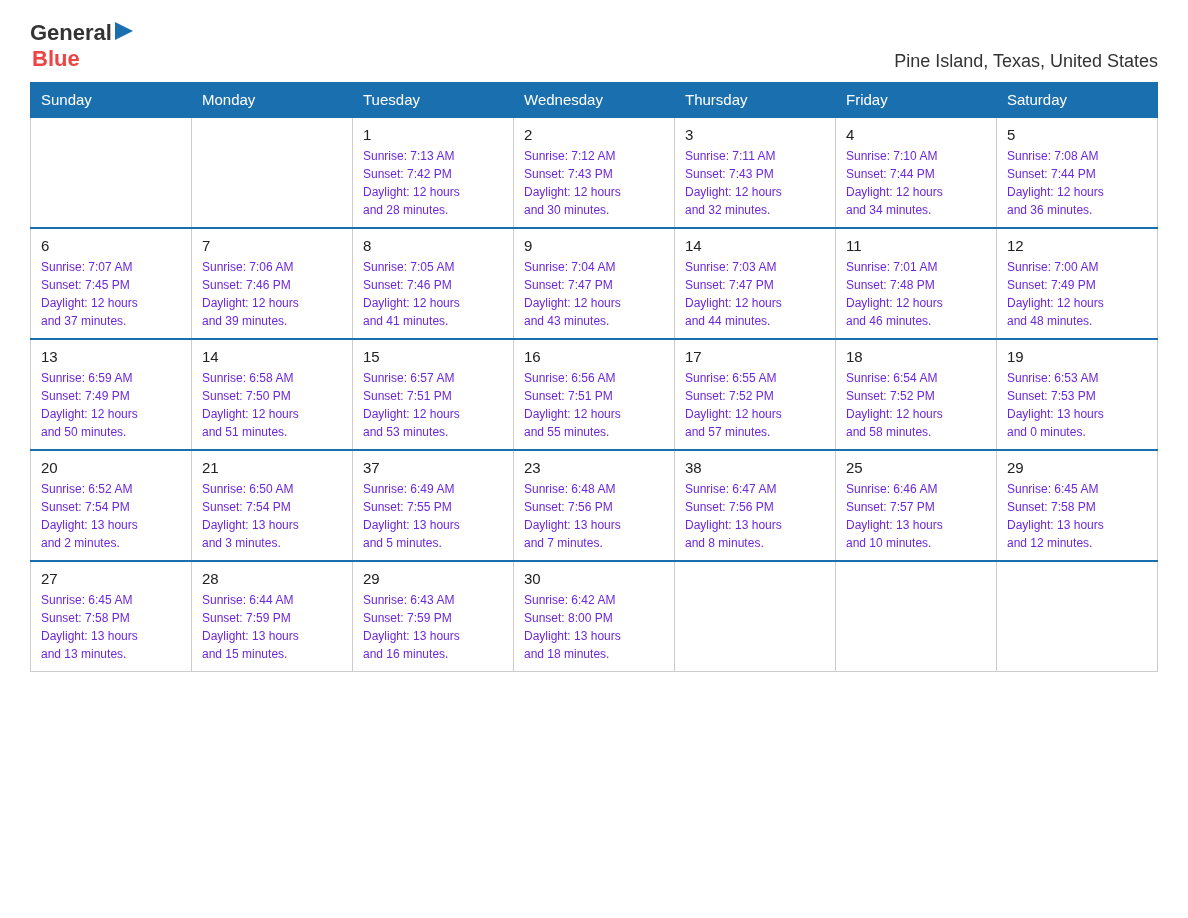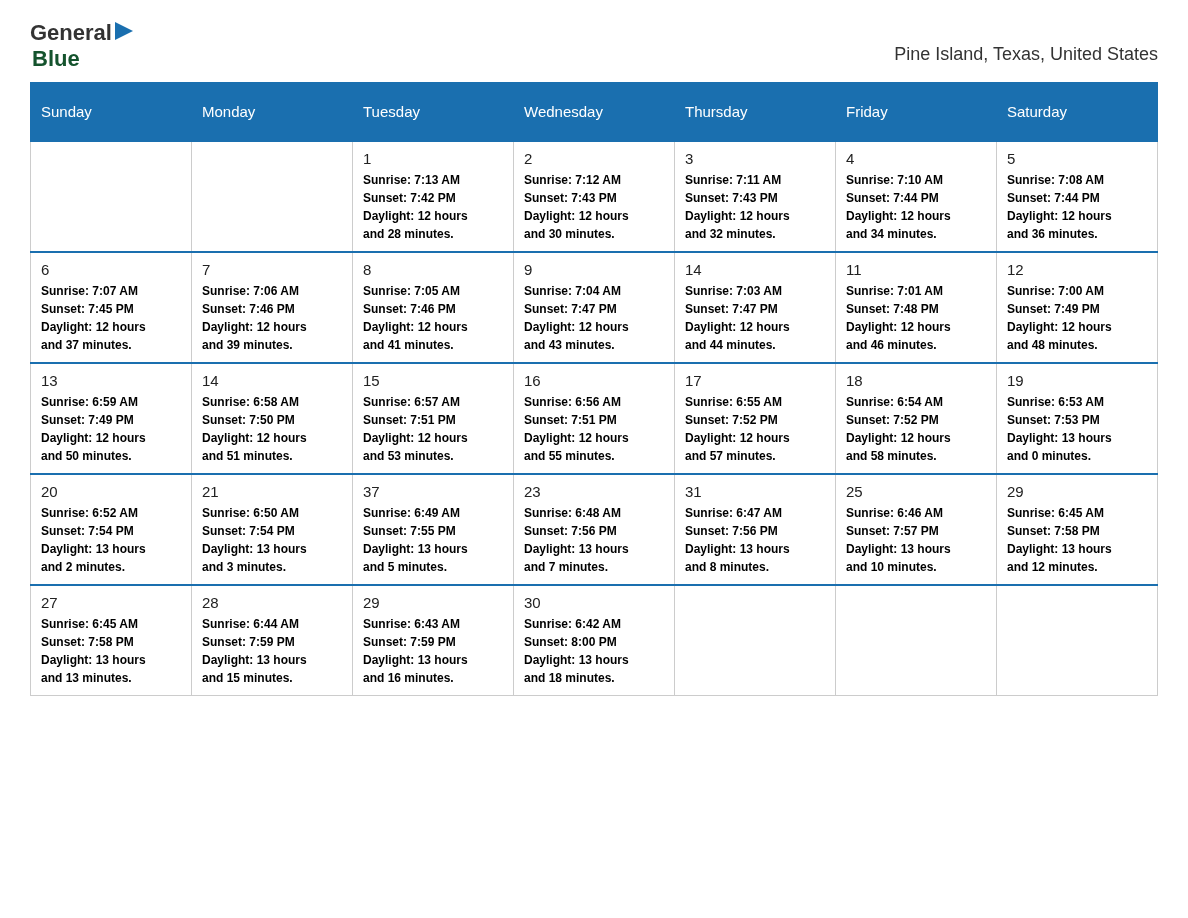--- a/index.html
+++ b/index.html
@@ -6,38 +6,38 @@
     body {
       font-family: Arial, sans-serif;
       background: #fff;
       padding: 20px 30px;
       width: 1188px;
       min-height: 918px;
     }
     .header {
       display: flex;
       justify-content: space-between;
-      align-items: center;
+      align-items: flex-end;
       margin-bottom: 10px;
     }
     .logo-text-general {
       font-size: 22px;
       font-weight: bold;
       color: #333;
     }
     .logo-wrapper {
       display: flex;
       flex-direction: column;
     }
     .logo-line1 {
       display: flex;
       align-items: center;
     }
     .logo-line2 {
-      color: #14532d;
+      color: #ef4444;
       font-size: 22px;
       font-weight: bold;
       margin-left: 2px;
     }
     .title-section {
       text-align: right;
     }
     .month-title {
       font-size: 48px;
       font-weight: normal;
@@ -50,21 +50,21 @@
       margin-top: 16px;
     }
     .calendar {
       width: 100%;
       border-collapse: collapse;
       margin-top: 10px;
     }
     .calendar th {
       background-color: #1a6faf;
       color: #fff;
-      padding: 20px 10px;
+      padding: 8px 10px;
       text-align: left;
       font-size: 15px;
       font-weight: normal;
       border: 1px solid #1a6faf;
     }
     .calendar td {
       vertical-align: top;
       padding: 8px 10px;
       border: 1px solid #ccc;
       border-top: 2px solid #1a6faf;
@@ -72,23 +72,22 @@
       min-height: 100px;
     }
     .day-number {
       font-size: 15px;
       color: #222;
       font-weight: normal;
       margin-bottom: 4px;
     }
     .day-info {
       font-size: 12px;
-      color: #000000;
+      color: #6d28d9;
       line-height: 1.5;
-      font-weight: bold;
     }
     .empty-cell {
       border-top: 2px solid #1a6faf;
       background: #fff;
     }
   </style>
 </head>
 <body>
 
 <div class="header">
@@ -216,21 +215,21 @@
         </td>
         <td>
           <div class="day-number">37</div>
           <div class="day-info">Sunrise: 6:49 AM<br>Sunset: 7:55 PM<br>Daylight: 13 hours<br>and 5 minutes.</div>
         </td>
         <td>
           <div class="day-number">23</div>
           <div class="day-info">Sunrise: 6:48 AM<br>Sunset: 7:56 PM<br>Daylight: 13 hours<br>and 7 minutes.</div>
         </td>
         <td>
-          <div class="day-number">31</div>
+          <div class="day-number">38</div>
           <div class="day-info">Sunrise: 6:47 AM<br>Sunset: 7:56 PM<br>Daylight: 13 hours<br>and 8 minutes.</div>
         </td>
         <td>
           <div class="day-number">25</div>
           <div class="day-info">Sunrise: 6:46 AM<br>Sunset: 7:57 PM<br>Daylight: 13 hours<br>and 10 minutes.</div>
         </td>
         <td>
           <div class="day-number">29</div>
           <div class="day-info">Sunrise: 6:45 AM<br>Sunset: 7:58 PM<br>Daylight: 13 hours<br>and 12 minutes.</div>
         </td>

